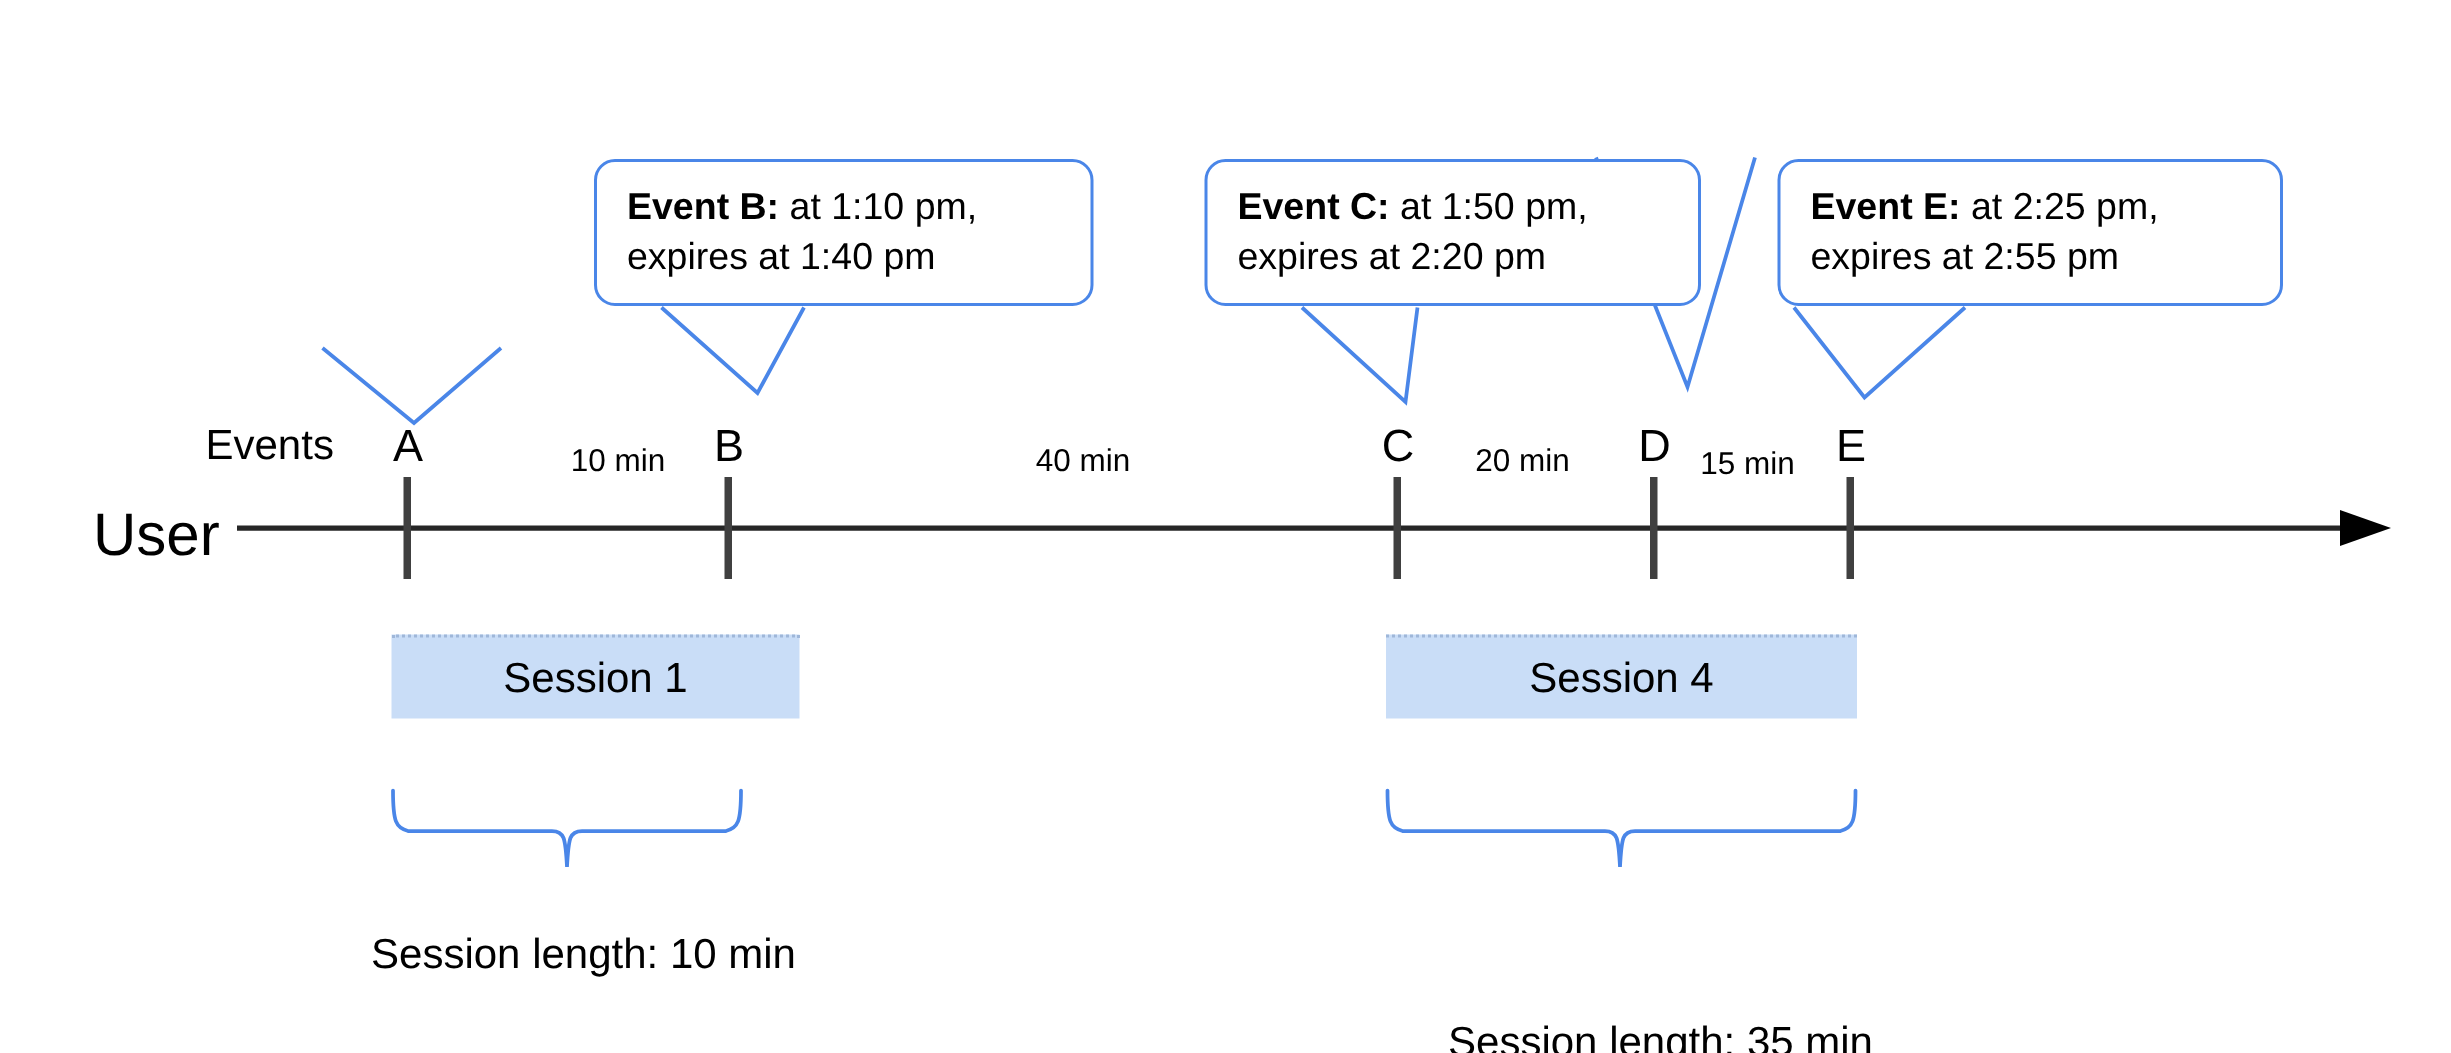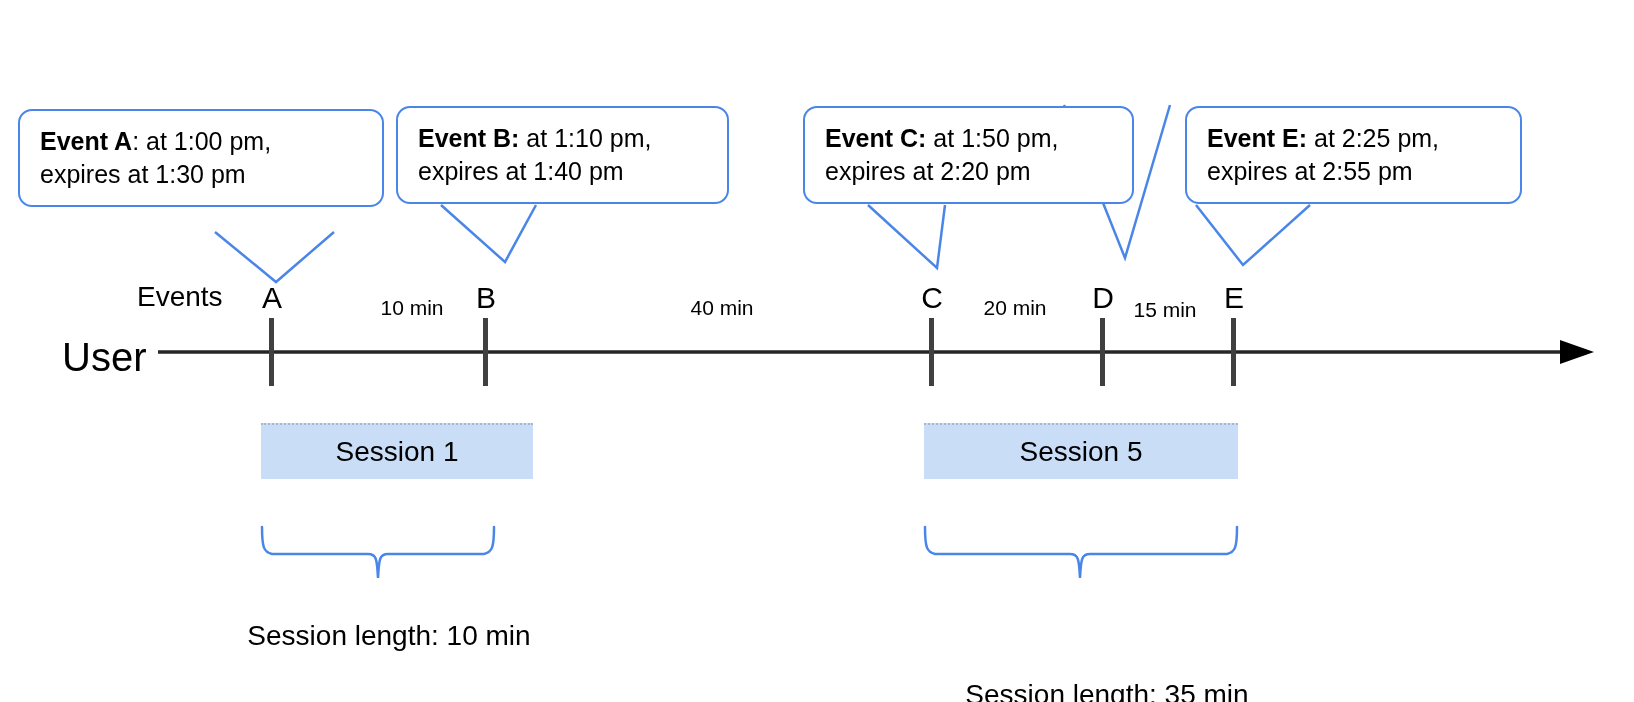--- a/index.html
+++ b/index.html
@@ -138,24 +138,20 @@
       <path d="M 925,527
                C 925,548 927,552 935,554
                L 1070,554
                C 1078,554 1079,558 1080,578
                C 1081,558 1082,554 1090,554
                L 1227,554
                C 1235,552 1237,548 1237,527"></path>
     </g>
   </svg>
 
-  <div class="callout" style="left:18px; top:109px; width:366px;">
-    <span><span class="lbl">Event A</span><span>:</span><span> at 1:00 pm,</span></span><br>
-    <span>expires at 1:30 pm</span>
-  </div>
 
   <div class="callout" style="left:396px; top:106px; width:333px;">
     <span><span class="lbl">Event B:</span><span> at 1:10 pm,</span></span><br>
     <span>expires at 1:40 pm</span>
   </div>
 
   <div class="callout" style="left:803px; top:106px; width:331px;">
     <span><span class="lbl">Event C:</span><span> at 1:50 pm,</span></span><br>
     <span>expires at 2:20 pm</span>
   </div>
@@ -182,19 +178,19 @@
   <div class="evt-letter" style="left:1103px; top:283px;">D</div>
   <div class="evt-letter" style="left:1234px; top:283px;">E</div>
 
   <div class="gap-label" style="left:386px; top:297px;margin-left:26px;">10 min</div>
   <div class="gap-label" style="left:722px; top:297px;">40 min</div>
   <div class="gap-label" style="left:1015px; top:297px;">20 min</div>
   <div class="gap-label" style="left:1165px; top:299px;">15 min</div>
 
   <div class="session-bar" style="left:261px; top:423px; width:272px; height:56px;">Session 1</div>
 
-  <div class="session-bar" style="left:924px; top:423px; width:314px; height:56px;">Session 5</div>
+  <div class="session-bar" style="left:924px; top:423px; width:314px; height:56px;">Session 4</div>
 
   <div class="session-caption" style="left:389px; top:622px;">Session length: 10 min</div>
 
   <div class="session-caption" style="left:1107px; top:640px;margin-top:41px;">Session length: 35 min</div>
 
 </div>
 
 </body></html>

